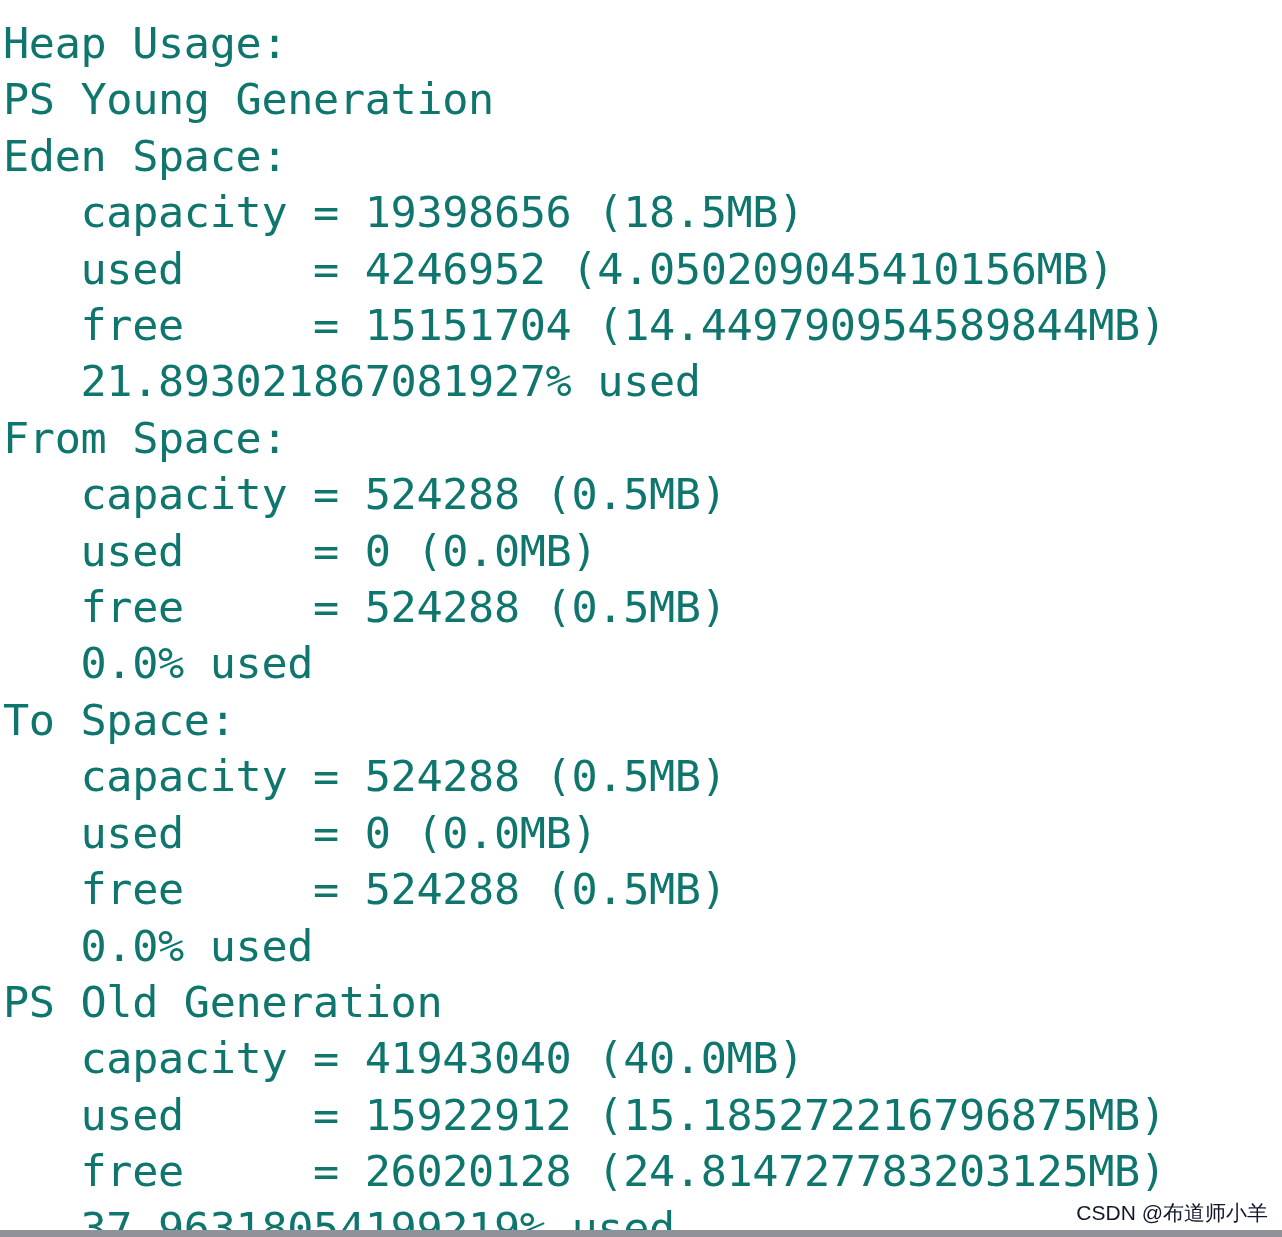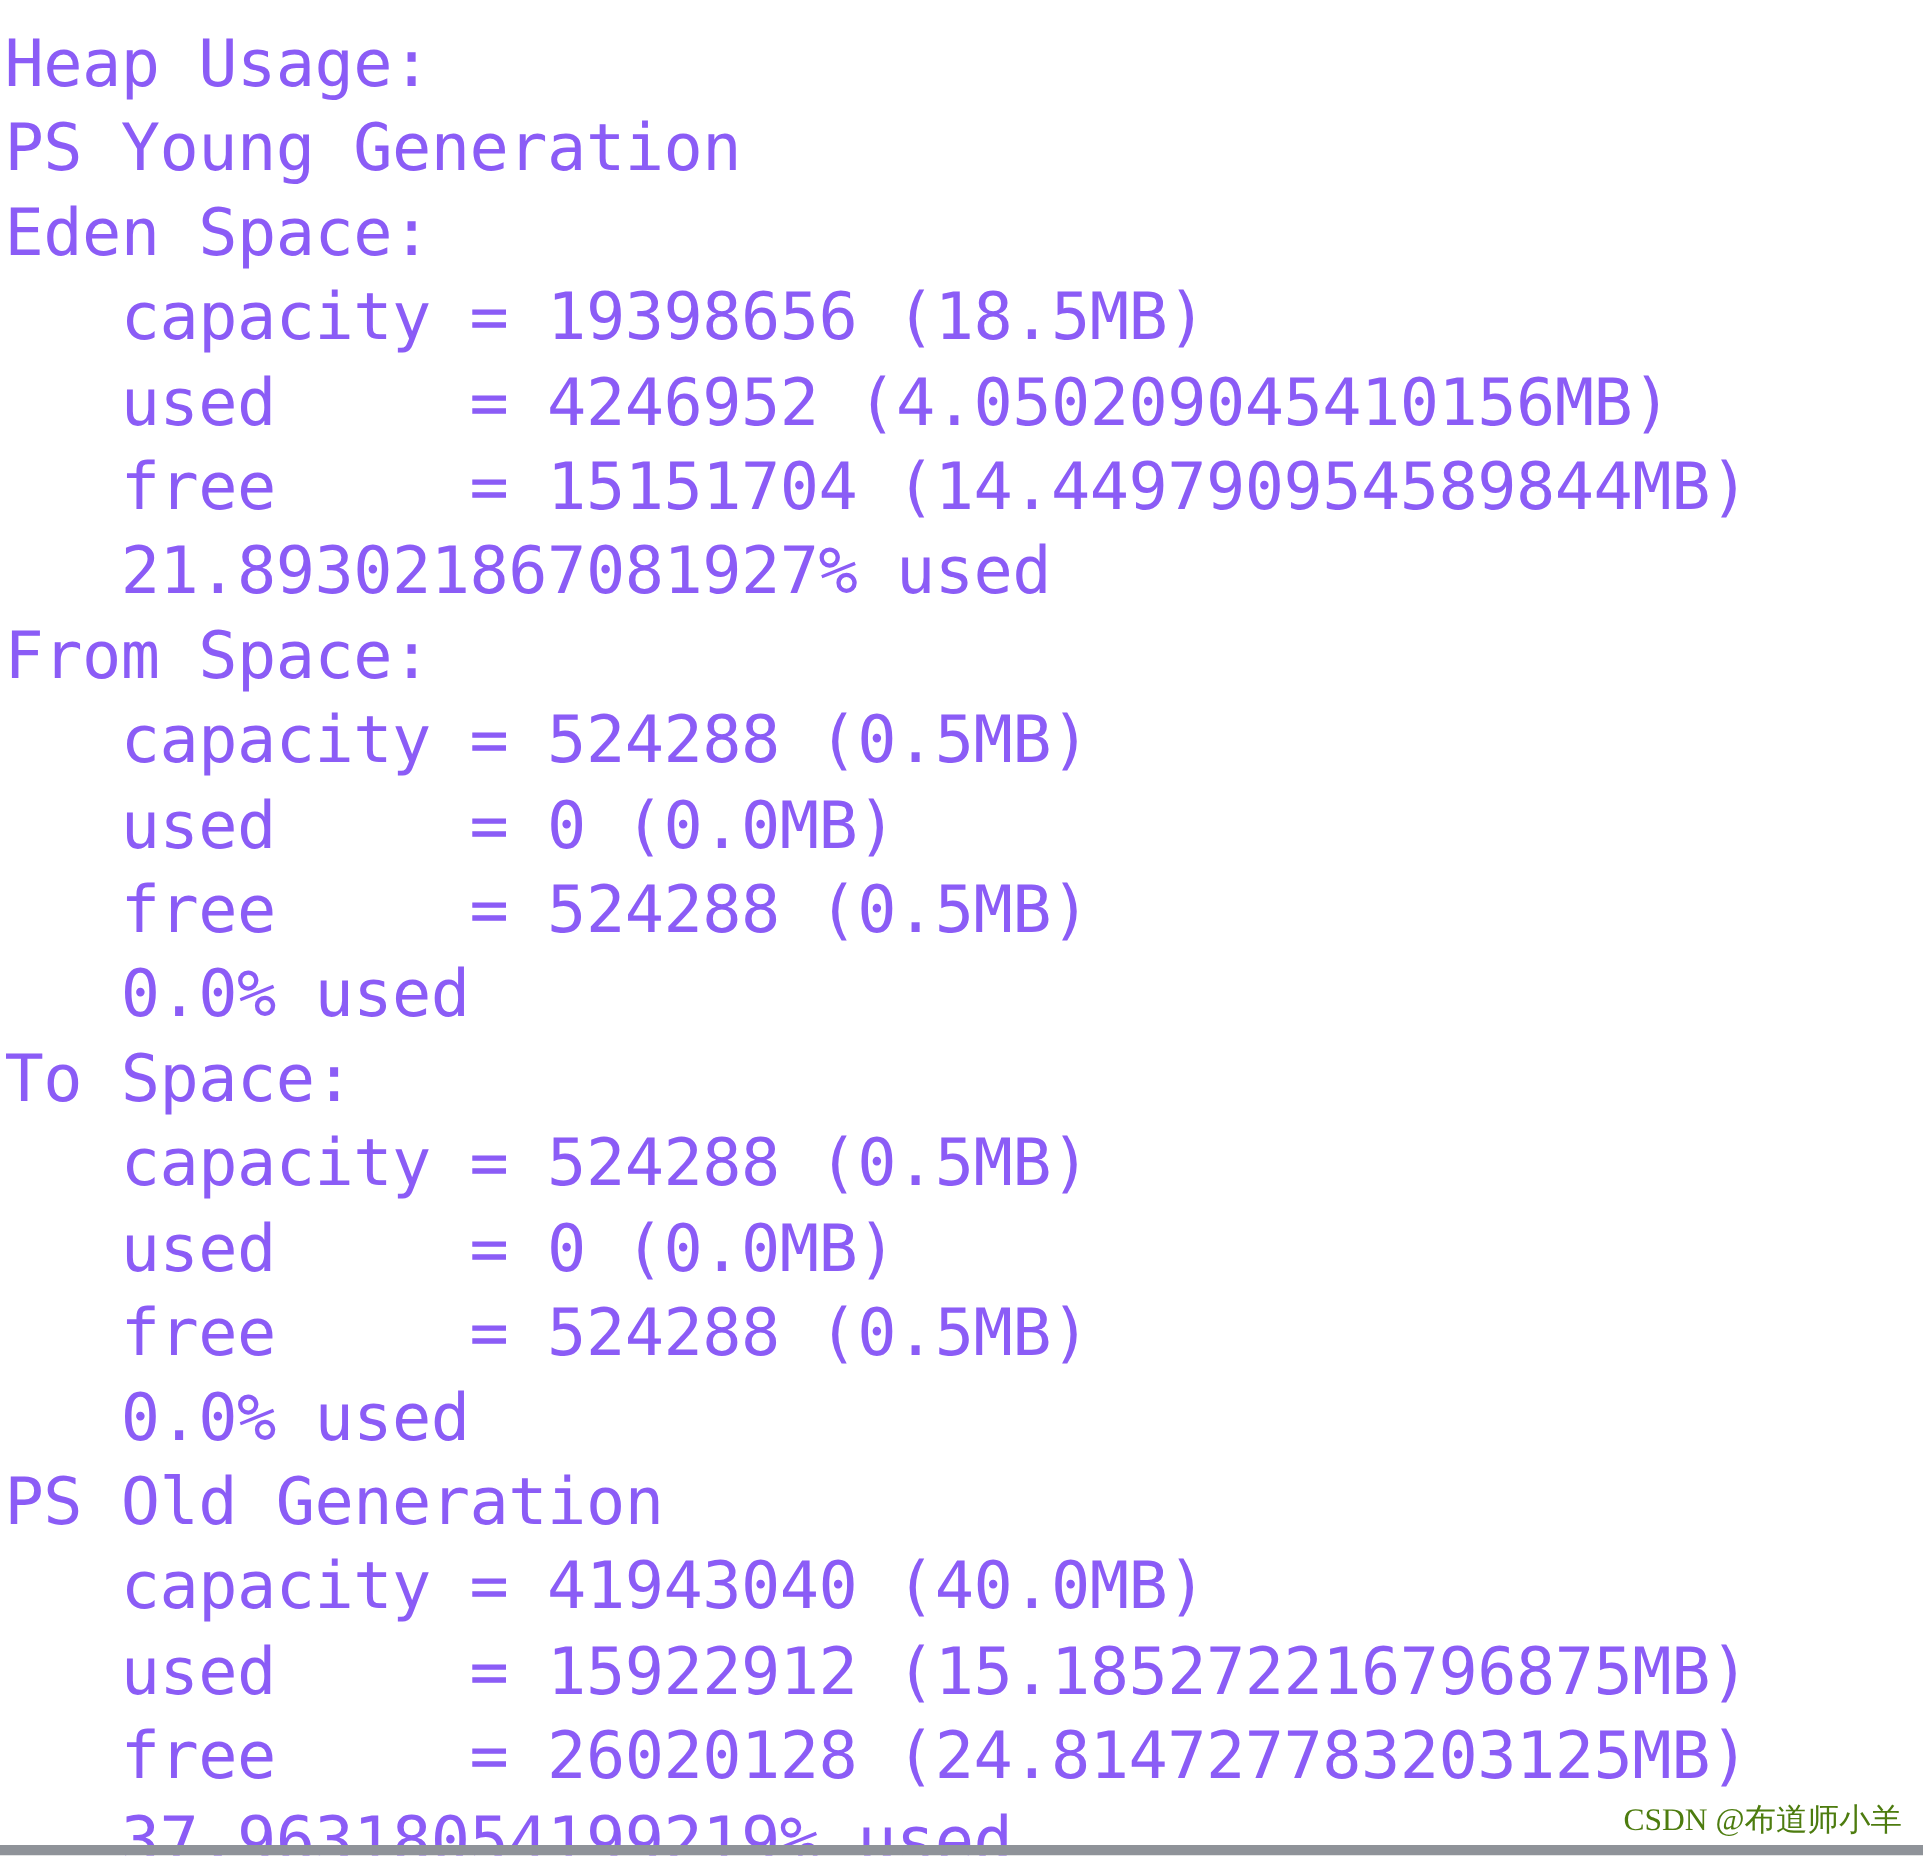--- a/index.html
+++ b/index.html
@@ -24,45 +24,45 @@
     height: 1237px;
     box-sizing: border-box;
     padding: 2px 0 0 3px;
     background: #ffffff;
   }
 
   .out-line {
     font-family: "DejaVu Sans Mono", "Liberation Mono", monospace;
     font-size: 43.5px;
     line-height: 56.4px;
-    color: #8b5cf6;
+    color: #0f766e;
     white-space: pre;
     letter-spacing: -0.35px;
     font-weight: 400;
     -webkit-font-smoothing: antialiased;
   }
 
   
   #bottom-band {
     position: absolute;
     left: 0;
     bottom: 0;
     width: 1282px;
     height: 7px;
     background: #8f9399;
   }
 
   #watermark {
     position: absolute;
     right: 14px;
     bottom: 12px;
-    font-family: Liberation Serif, serif;
+    font-family: Liberation Sans, sans-serif;
     font-size: 21px;
     line-height: 24px;
-    color: #4d7c0f;
+    color: #0f172a;
     white-space: pre;
     user-select: none;
   }
 </style>
 </head>
 <body>
 
 <pre id="terminal-output"><div class="out-line">Heap Usage:</div><div class="out-line">PS Young Generation</div><div class="out-line">Eden Space:</div><div class="out-line">   capacity = 19398656 (18.5MB)</div><div class="out-line">   used     = 4246952 (4.050209045410156MB)</div><div class="out-line">   free     = 15151704 (14.449790954589844MB)</div><div class="out-line">   21.893021867081927% used</div><div class="out-line">From Space:</div><div class="out-line">   capacity = 524288 (0.5MB)</div><div class="out-line">   used     = 0 (0.0MB)</div><div class="out-line">   free     = 524288 (0.5MB)</div><div class="out-line">   0.0% used</div><div class="out-line">To Space:</div><div class="out-line">   capacity = 524288 (0.5MB)</div><div class="out-line">   used     = 0 (0.0MB)</div><div class="out-line">   free     = 524288 (0.5MB)</div><div class="out-line">   0.0% used</div><div class="out-line">PS Old Generation</div><div class="out-line">   capacity = 41943040 (40.0MB)</div><div class="out-line">   used     = 15922912 (15.185272216796875MB)</div><div class="out-line">   free     = 26020128 (24.814727783203125MB)</div><div class="out-line">   37.96318054199219% used</div></pre>
 
 <div id="watermark">CSDN @布道师小羊</div>

